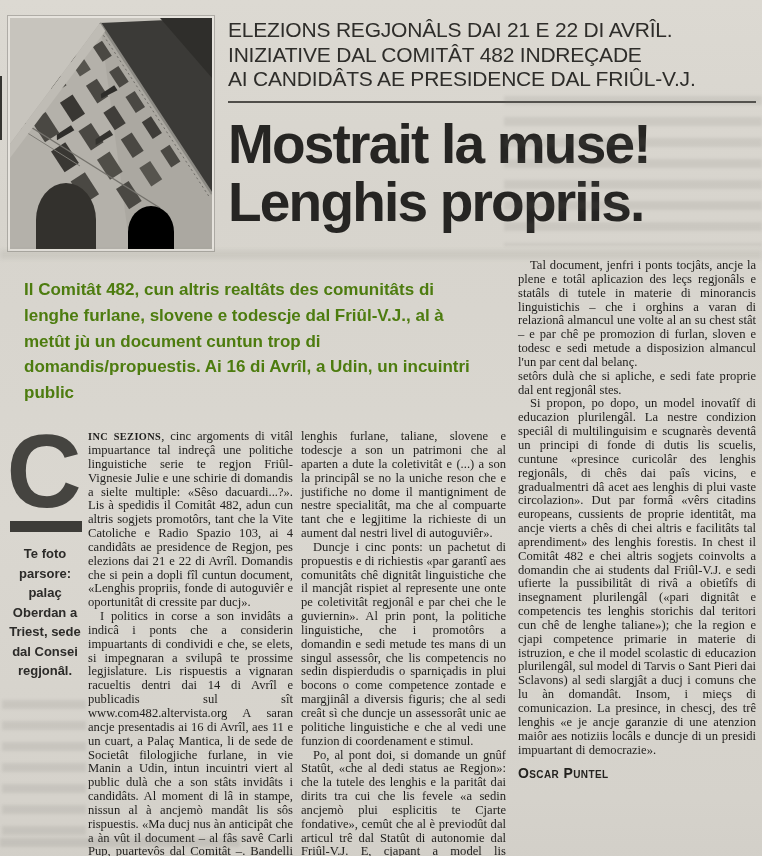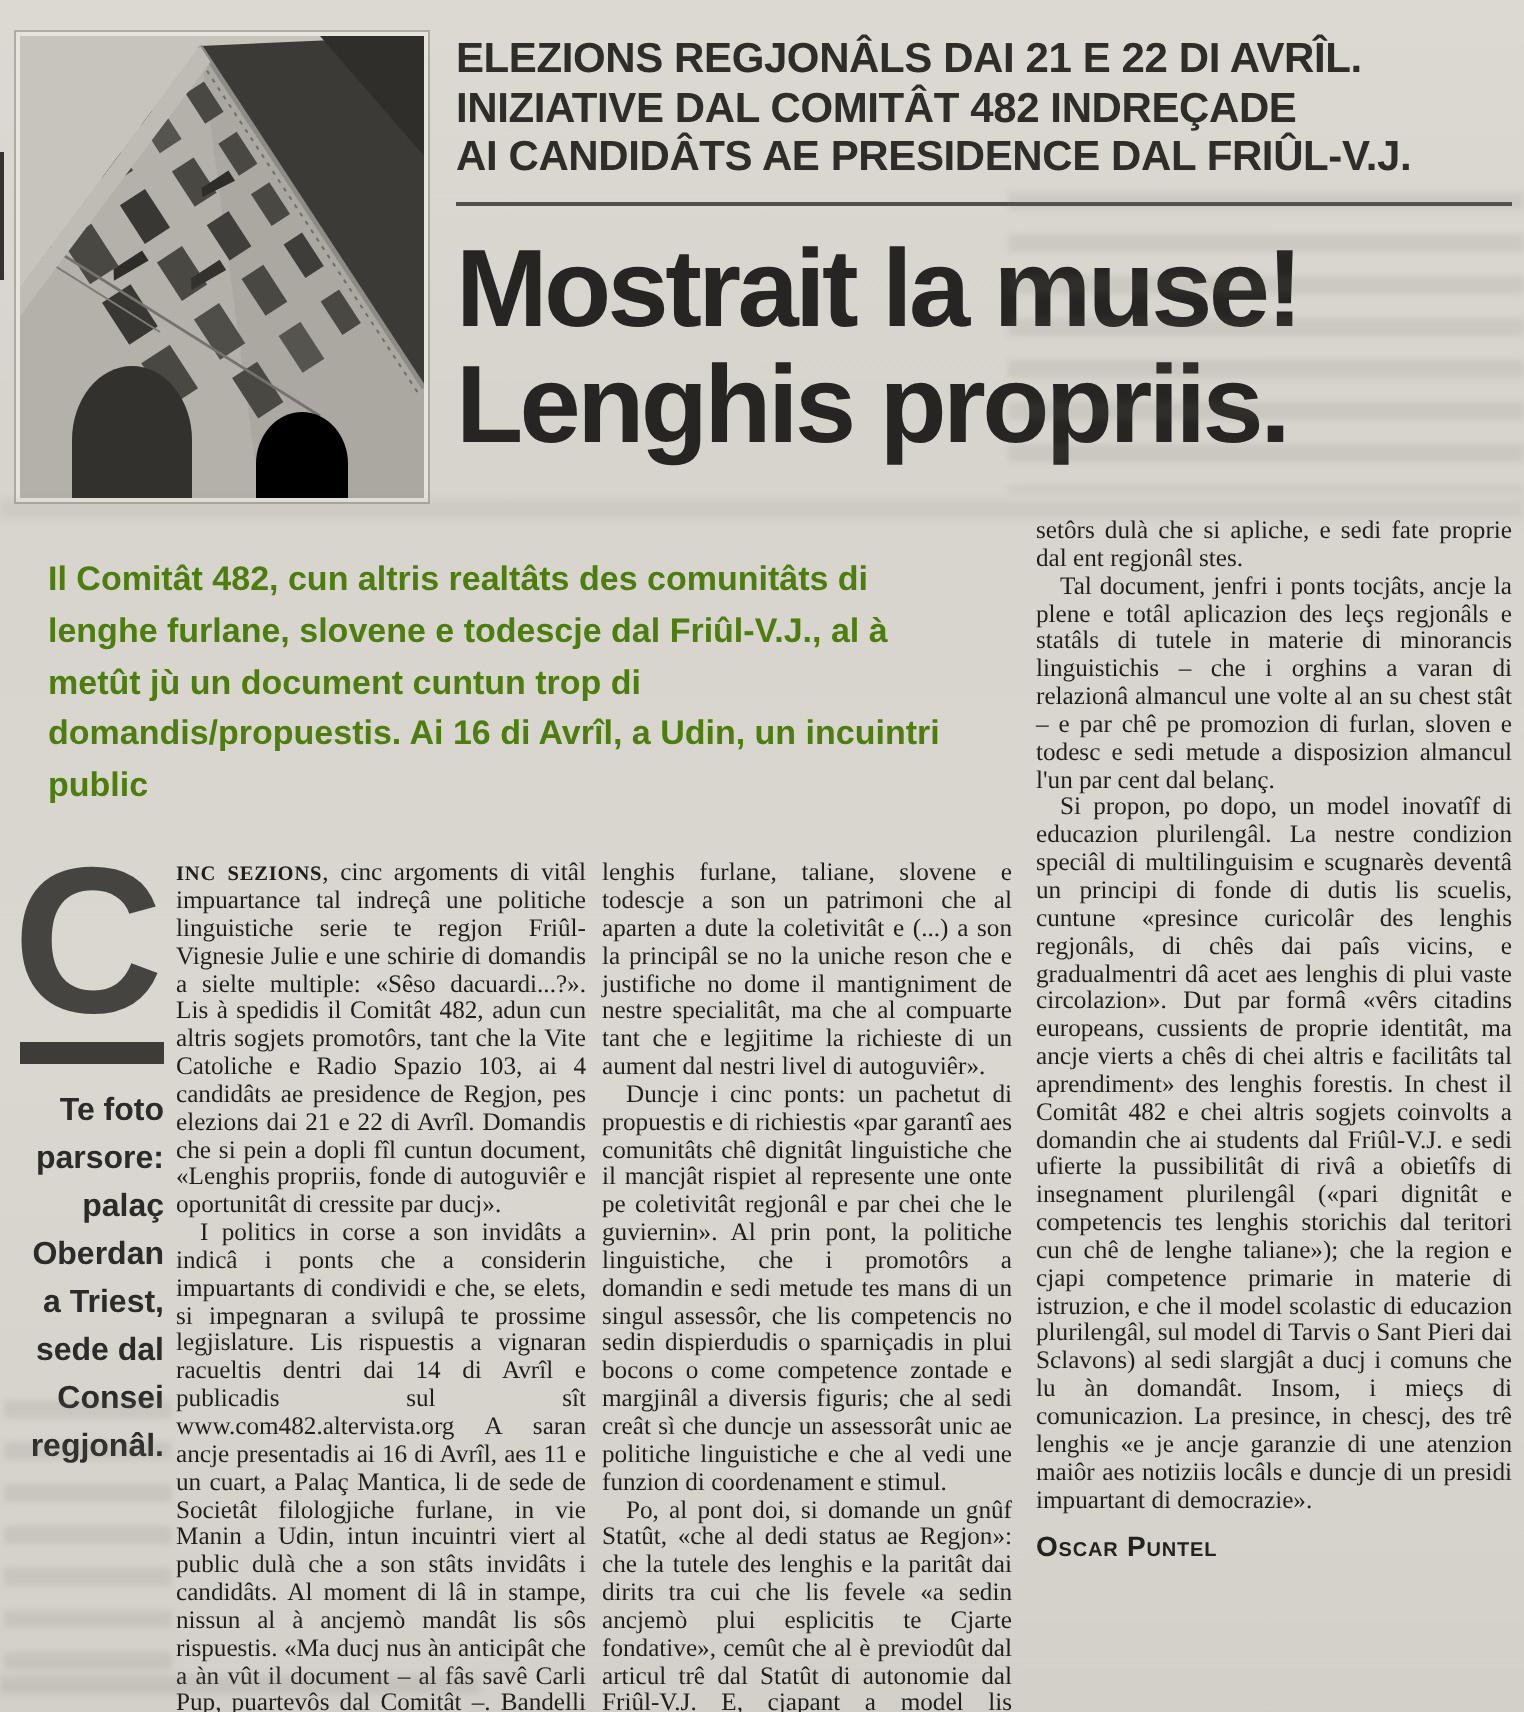--- a/index.html
+++ b/index.html
@@ -19,38 +19,38 @@
   .g3{left:0;top:838px;width:240px;height:16px;opacity:.14;}
   .edge-line{position:absolute;left:0;top:76px;width:2px;height:64px;background:#34332f;}
 
   
   .top-band{display:flex;gap:14px;}
   .photo-wrap{width:206px;flex:0 0 auto;padding-top:8px;}
   .photo-frame{width:206px;height:235px;background:#e6e3dd;padding:2px;box-sizing:border-box;
     box-shadow:0 0 0 1px rgba(120,118,112,.45);}
   .photo-frame svg{display:block;width:100%;height:100%;}
   .head-block{flex:1 1 auto;padding-top:10px;min-width:0;}
-  .kicker{font-weight:700;font-size:21px;line-height:1.17;color:#2e2d2a;letter-spacing:-.2px;}
+  .kicker{font-weight:400;font-size:21px;line-height:1.17;color:#2e2d2a;letter-spacing:-.2px;}
   .kicker span{display:block;}
   .head-rule{border:0;border-top:2px solid #504e4a;margin:9px 0 0 0;}
   .headline{margin:12px 0 0 0;font-weight:700;font-size:55px;line-height:1.06;
     letter-spacing:-1.8px;color:#262523;}
   .headline span{display:block;}
 
   
   .main-band{display:flex;margin-top:8px;}
   .left-zone{width:498px;flex:0 0 auto;}
   .right-zone{flex:1 1 auto;margin-left:12px;min-width:0;}
   .lead{margin:14px;padding:4px 4px 10px 2px;font-weight:700;font-size:17px;line-height:1.52;color:#4d7c0f;}
   .cols-row{display:flex;margin-top:2px;}
   .gutter{width:80px;flex:0 0 auto;text-align:right;padding-right:6px;box-sizing:border-box;}
   .dropcap{font-weight:700;font-size:104px;line-height:.8;color:#454440;text-align:center;
     letter-spacing:-2px;margin-left:-4px;}
   .cap-bar{width:72px;height:11px;background:#3d3c38;margin:8px 0 12px auto;}
-  .caption{font-weight:700;font-size:16px;line-height:1.5;color:#2c2b29;}
+  .caption{font-weight:700;font-size:13px;line-height:1.5;color:#2c2b29;text-align:center;}
   .col1{width:205px;flex:0 0 auto;}
   .col2{width:205px;flex:0 0 auto;margin-left:8px;}
   .body-text p{margin:0;font-family:"Liberation Serif","DejaVu Serif",serif;
     font-size:12.6px;line-height:1.1;text-align:justify;color:#1f1e1c;}
   .body-text p.indent{text-indent:12px;}
   .smallcaps{text-transform:uppercase;font-size:10.3px;letter-spacing:.4px;font-weight:bold;}
   .byline{margin-top:8px;text-align:left;font-weight:700;font-size:14px;
     font-variant:small-caps;letter-spacing:.4px;color:#23221f;}
   .crease{position:absolute;left:0;right:0;height:9px;background:rgba(110,108,102,.10);
     filter:blur(2px);pointer-events:none;}
@@ -160,20 +160,20 @@
           <div>
               <p class="para">lenghis furlane, taliane, slovene e todescje a son un patrimoni che al aparten a dute la coletivitât e (...) a son la principâl se no la uniche reson che e justifiche no dome il mantigniment de nestre specialitât, ma che al compuarte tant che e legjitime la richieste di un aument dal nestri livel di autoguviêr».</p>
               <p class="para indent">Duncje i cinc ponts: un pachetut di propuestis e di richiestis «par garantî aes comunitâts chê dignitât linguistiche che il mancjât rispiet al represente une onte pe coletivitât regjonâl e par chei che le guviernin». Al prin pont, la politiche linguistiche, che i promotôrs a domandin e sedi metude tes mans di un singul assessôr, che lis competencis no sedin dispierdudis o sparniçadis in plui bocons o come competence zontade e margjinâl a diversis figuris; che al sedi creât sì che duncje un assessorât unic ae politiche linguistiche e che al vedi une funzion di coordenament e stimul.</p>
               <p class="para indent">Po, al pont doi, si domande un gnûf Statût, «che al dedi status ae Regjon»: che la tutele des lenghis e la paritât dai dirits tra cui che lis fevele «a sedin ancjemò plui esplicitis te Cjarte fondative», cemût che al è previodût dal articul trê dal Statût di autonomie dal Friûl-V.J. E, cjapant a model lis provinciis di Bolzan e Trent, si domande che la competence primarie in materie di tutele des minorancis linguistichis, cuntune cuvierte finanziarie adeguade par ducj i</p>
             </div>
         </div>
       </div>
     </div>
     <div class="right-zone body-text">
       <div>
+          <p class="para indent">Tal document, jenfri i ponts tocjâts, ancje la plene e totâl aplicazion des leçs regjonâls e statâls di tutele in materie di minorancis linguistichis – che i orghins a varan di relazionâ almancul une volte al an su chest stât – e par chê pe promozion di furlan, sloven e todesc e sedi metude a disposizion almancul l'un par cent dal belanç.</p>
           <p class="para">setôrs dulà che si apliche, e sedi fate proprie dal ent regjonâl stes.</p>
-          <p class="para indent">Tal document, jenfri i ponts tocjâts, ancje la plene e totâl aplicazion des leçs regjonâls e statâls di tutele in materie di minorancis linguistichis – che i orghins a varan di relazionâ almancul une volte al an su chest stât – e par chê pe promozion di furlan, sloven e todesc e sedi metude a disposizion almancul l'un par cent dal belanç.</p>
           <p class="para indent">Si propon, po dopo, un model inovatîf di educazion plurilengâl. La nestre condizion speciâl di multilinguisim e scugnarès deventâ un principi di fonde di dutis lis scuelis, cuntune «presince curicolâr des lenghis regjonâls, di chês dai paîs vicins, e gradualmentri dâ acet aes lenghis di plui vaste circolazion». Dut par formâ «vêrs citadins europeans, cussients de proprie identitât, ma ancje vierts a chês di chei altris e facilitâts tal aprendiment» des lenghis forestis. In chest il Comitât 482 e chei altris sogjets coinvolts a domandin che ai students dal Friûl-V.J. e sedi ufierte la pussibilitât di rivâ a obietîfs di insegnament plurilengâl («pari dignitât e competencis tes lenghis storichis dal teritori cun chê de lenghe taliane»); che la region e cjapi competence primarie in materie di istruzion, e che il model scolastic di educazion plurilengâl, sul model di Tarvis o Sant Pieri dai Sclavons) al sedi slargjât a ducj i comuns che lu àn domandât. Insom, i mieçs di comunicazion. La presince, in chescj, des trê lenghis «e je ancje garanzie di une atenzion maiôr aes notiziis locâls e duncje di un presidi impuartant di democrazie».</p>
         </div>
       <div class="byline">Oscar Puntel</div>
     </div>
   </div>
 </div>
 
 </body></html>

